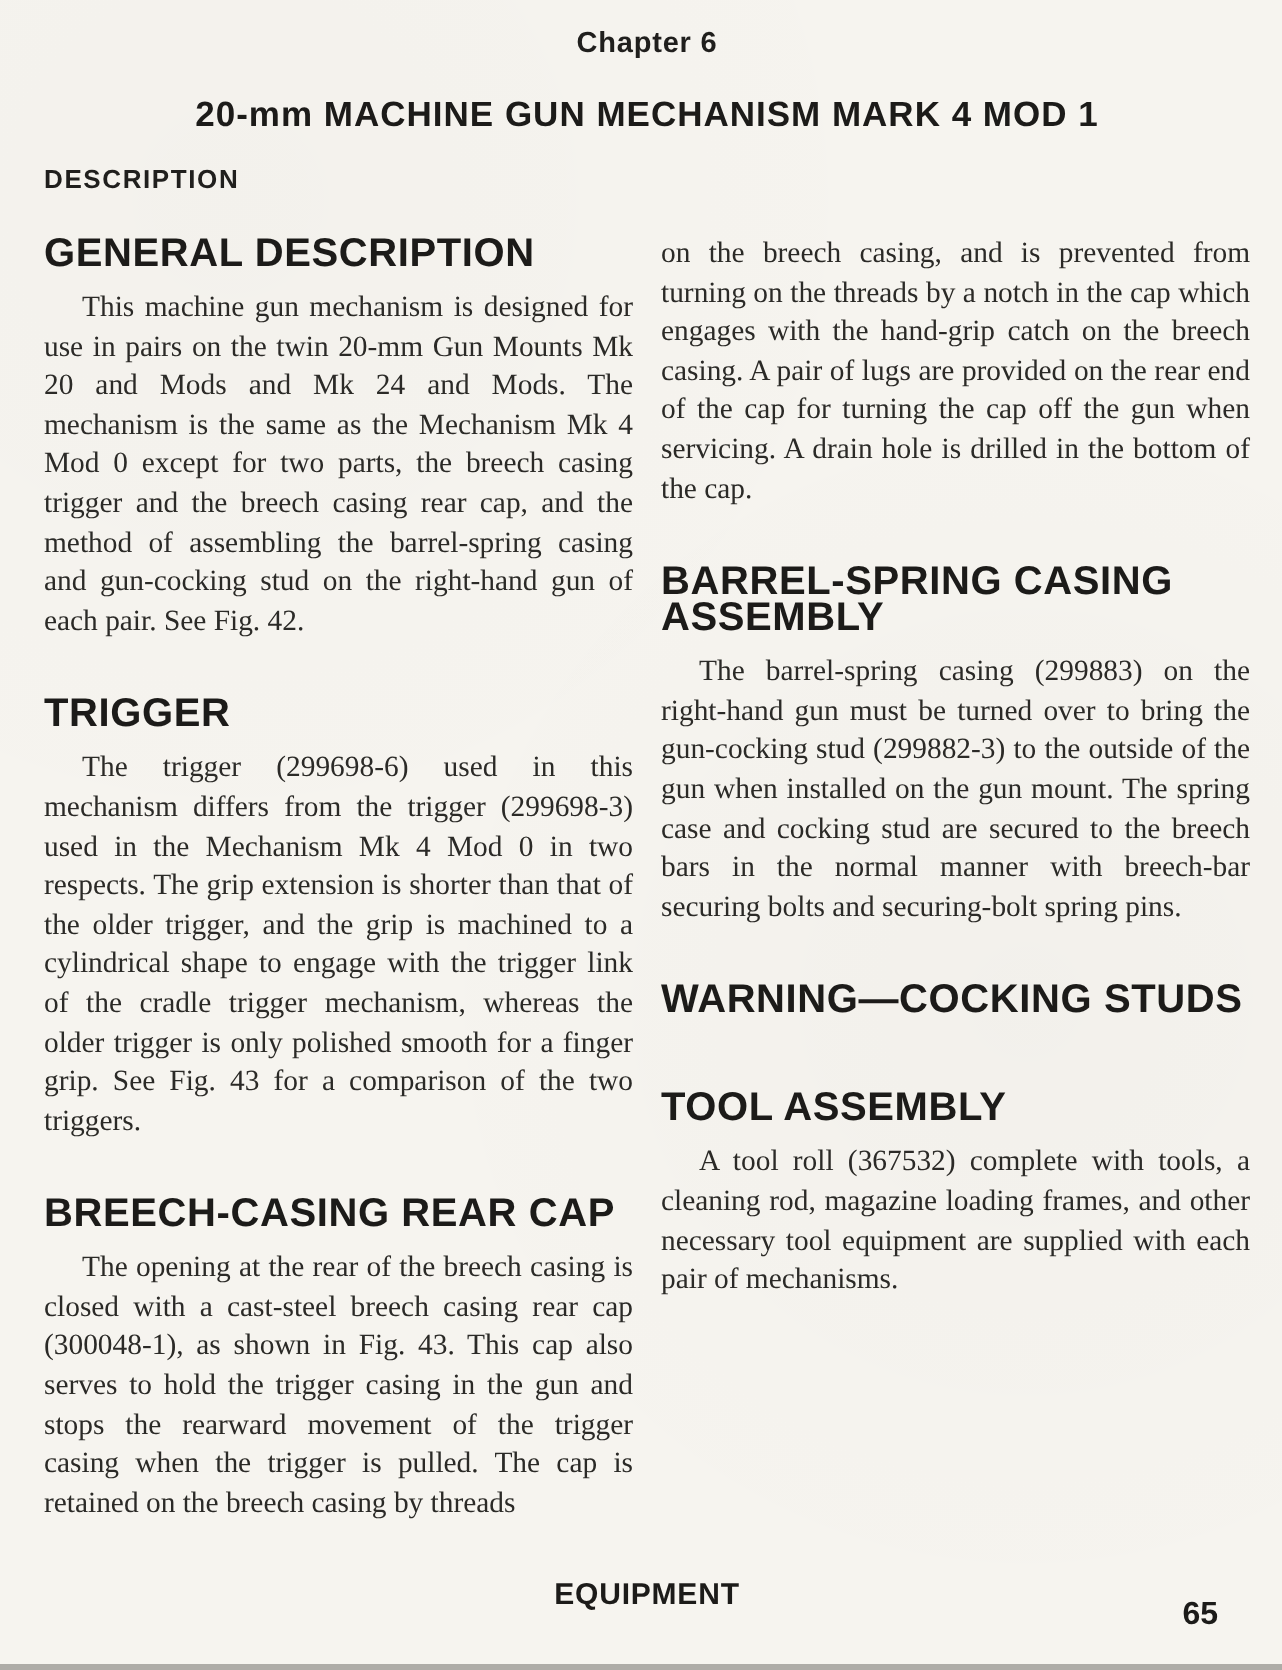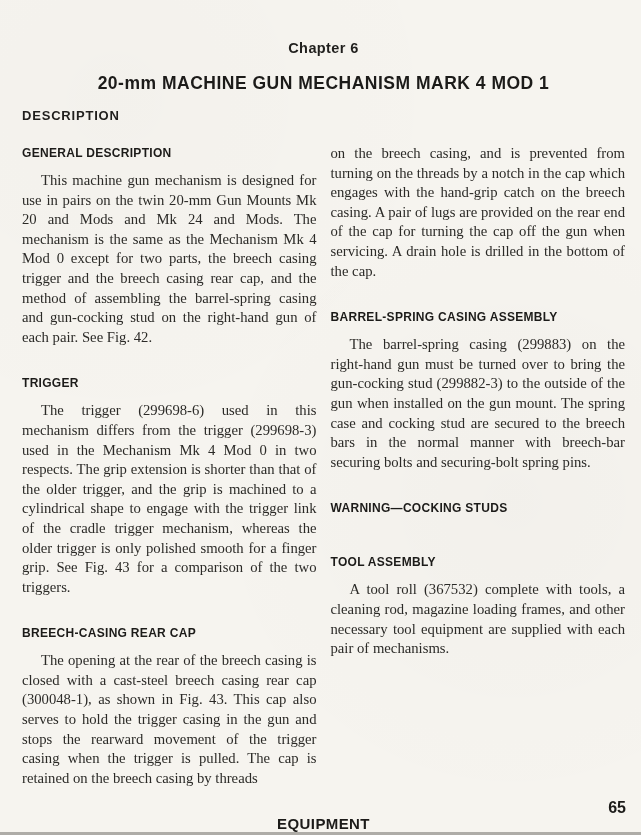--- a/index.html
+++ b/index.html
@@ -13,21 +13,21 @@
   }
   
   .page {
     position: relative;
     width: 641px; height: 835px;
     background:
       radial-gradient(circle at 18% 12%, rgba(0,0,0,0.012), transparent 40%),
       radial-gradient(circle at 80% 60%, rgba(0,0,0,0.015), transparent 45%),
       #f6f4ef;
     box-sizing: border-box;
-    padding: 40px 16px 0 22px;
+    padding: 14px 16px 0 22px;
   }
   .chapter {
     text-align: center;
     font-family: "Liberation Sans", sans-serif;
     font-weight: bold;
     font-size: 14.5px;
     letter-spacing: 0.4px;
     color: #201f1d;
   }
   .main-title {
@@ -50,21 +50,21 @@
   }
   .columns {
     display: flex;
     gap: 14px;
     margin-top: 21px;
   }
   .col { flex: 1; min-width: 0; }
   h2.section-heading {
     font-family: "Liberation Sans", sans-serif;
     font-weight: bold;
-    font-size: 12px;
+    font-size: 20px;
     letter-spacing: 0.3px;
     color: #1c1b19;
     margin: 21px 0 9px 0;
     line-height: 18px;
   }
   h2.first { margin-top: 0; }
   h2.gap-lg { margin-top: 27px; }
   h2.gap-xl { margin-top: 36px; }
   p.body {
     font-size: 14.7px;
@@ -79,21 +79,21 @@
     font-family: "Liberation Sans", sans-serif;
     font-weight: bold;
     font-size: 15px;
     letter-spacing: 0.4px;
     color: #1c1b19;
     margin-top: 27px;
   }
   .page-number {
     position: absolute;
     top: 799px;
-    right: 15px;
+    right: 32px;
     font-family: "Liberation Sans", sans-serif;
     font-weight: bold;
     font-size: 16px;
     color: #1c1b19;
   }
   .scan-edge-bottom {
     position: absolute;
     left: 0; bottom: 0;
     width: 641px; height: 3px;
     background: #aeaca7;

